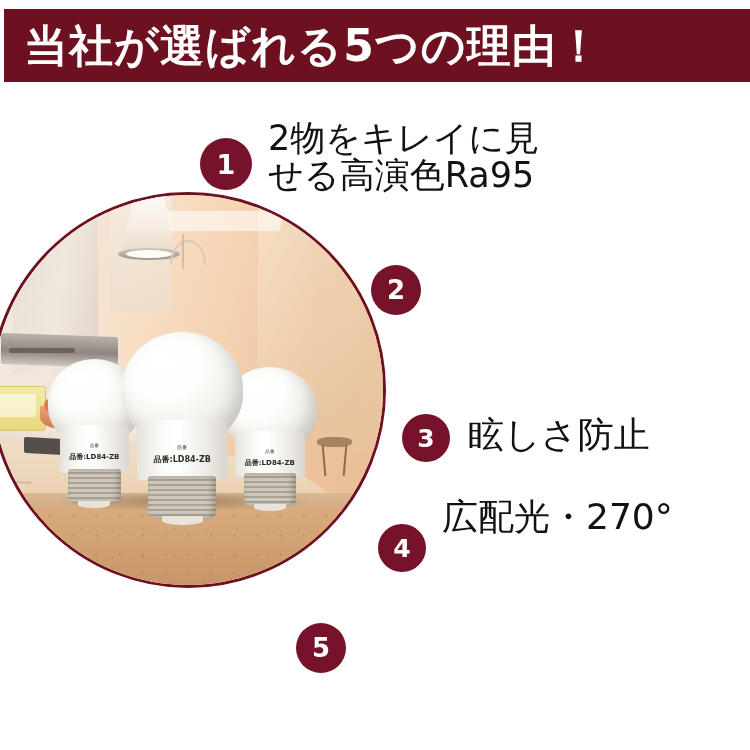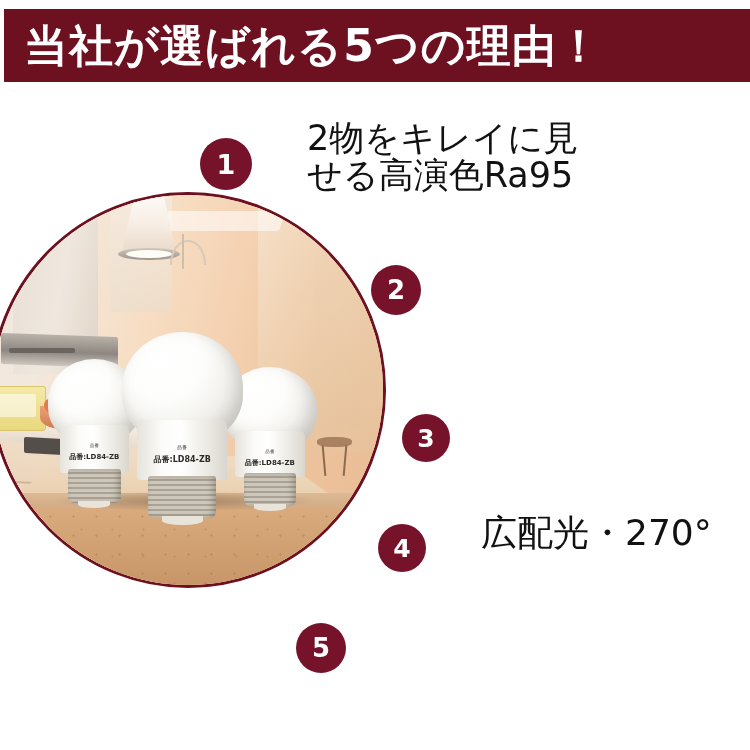--- a/index.html
+++ b/index.html
@@ -349,34 +349,33 @@
     font-family: "DejaVu Sans", "Liberation Sans", sans-serif;
   }
   .reason-text {
     position: absolute;
     color: #121212;
     font-weight: normal;
     white-space: pre;
     z-index: 20;
     line-height: 1.06;
     font-family: "DejaVu Sans", "Liberation Sans", sans-serif;
-    margin-left: 39px;
   }
 
   #badge1 { left: 200px; top: 138px; width: 52px; height: 52px; font-size: 27px; }
   #text1  { left: 268px; top: 120px; font-size: 35px; }
 
   #badge2 { left: 371px; top: 265px; width: 50px; height: 50px; font-size: 26px; }
   #text2  { left: 438px; top: 243px; font-size: 35px; }
 
   #badge3 { left: 402px; top: 414px; width: 48px; height: 48px; font-size: 25px; }
   #text3  { left: 468px; top: 416px; font-size: 36px; }
 
   #badge4 { left: 378px; top: 524px; width: 48px; height: 48px; font-size: 25px; }
-  #text4  { left: 442px; top: 514px; font-size: 36px; }
+  #text4  { left: 442px; top: 498px; font-size: 36px; }
 
   #badge5 { left: 296px; top: 623px; width: 50px; height: 50px; font-size: 26px; }
   #text5  { left: 360px; top: 624px; font-size: 37px; }
 </style>
 </head>
 <body>
 
 <div id="page">
 
   <div class="banner">
@@ -456,20 +455,21 @@
   <div class="reason-text" id="text1">2物をキレイに見
 せる高演色Ra95</div>
 
   <div class="num-badge" id="badge2">
     <span>2</span>
   </div>
 
   <div class="num-badge" id="badge3">
     <span>3</span>
   </div>
+  <div class="reason-text" id="text3">眩しさ防止</div>
 
   <div class="num-badge" id="badge4">
     <span>4</span>
   </div>
   <div class="reason-text" id="text4">広配光・270°</div>
 
   <div class="num-badge" id="badge5">
     <span>5</span>
   </div>
 

